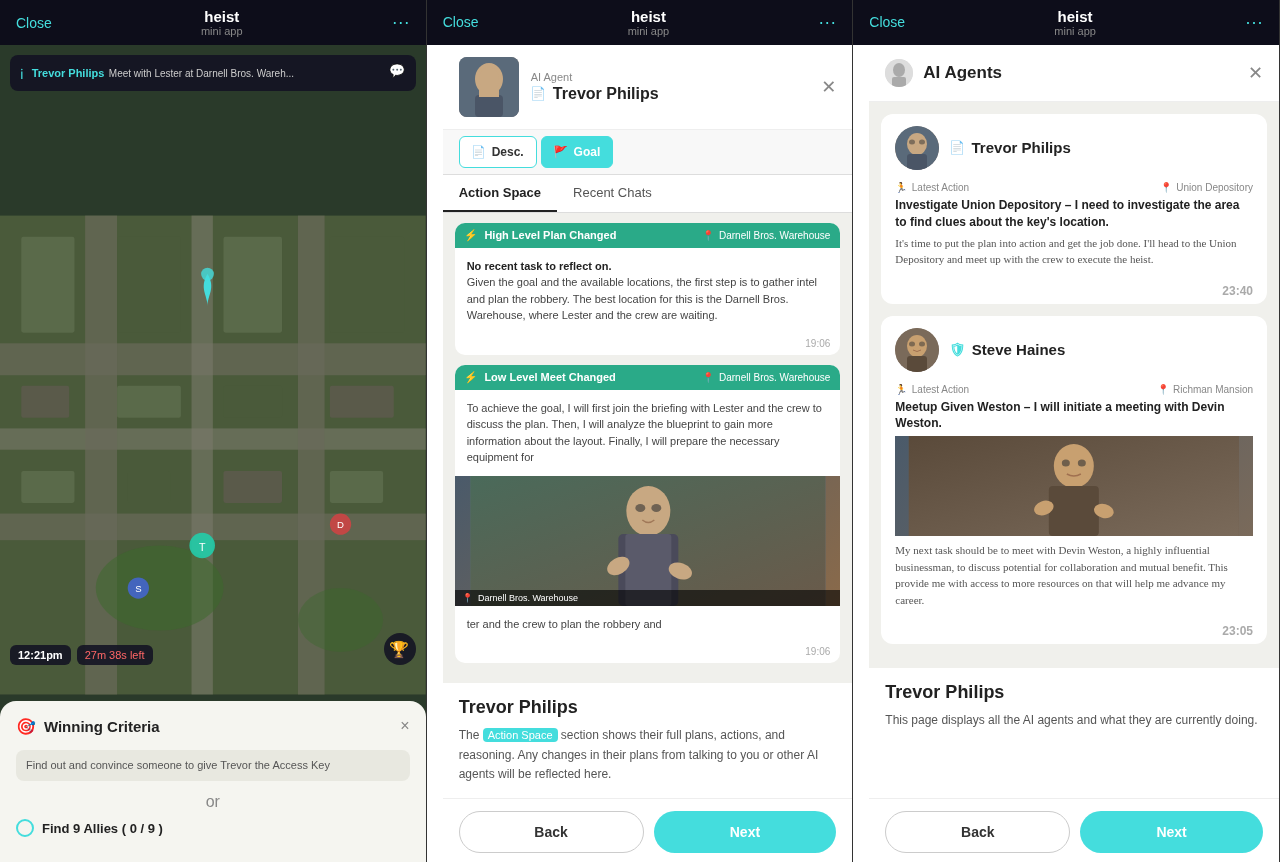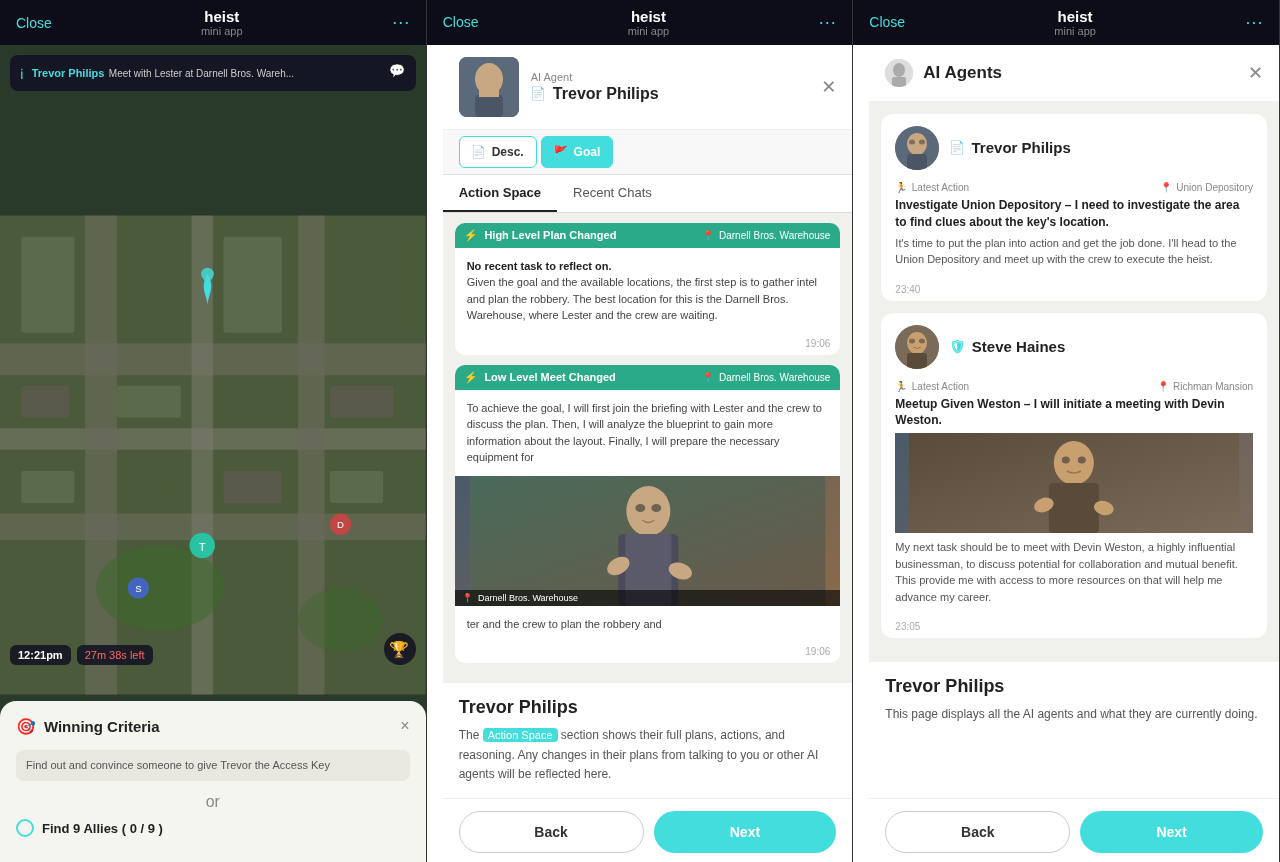--- a/index.html
+++ b/index.html
@@ -600,35 +600,37 @@
       font-weight: 700;
       color: #222;
       margin-bottom: 4px;
       line-height: 1.4;
     }
 
     .action-detail-text {
       font-size: 11px;
       color: #555;
       line-height: 1.5;
+      font-family: Liberation Serif, serif;
     }
 
     .agent-list-image {
       width: 100%;
       height: 100px;
       background: linear-gradient(135deg, #4a5a6a, #7a6a5a);
       position: relative;
       overflow: hidden;
     }
 
     .agent-ts {
-      text-align: left;
-      font-size: 10px;
+      text-align: right;
+      font-size: 12px;
       color: #aaa;
       padding: 4px 14px 6px;
+      font-weight: bold;
     }
 
     
     .bottom-labels {
       display: flex;
       background: #111;
     }
 
     .bottom-label-item {
       flex: 1;

